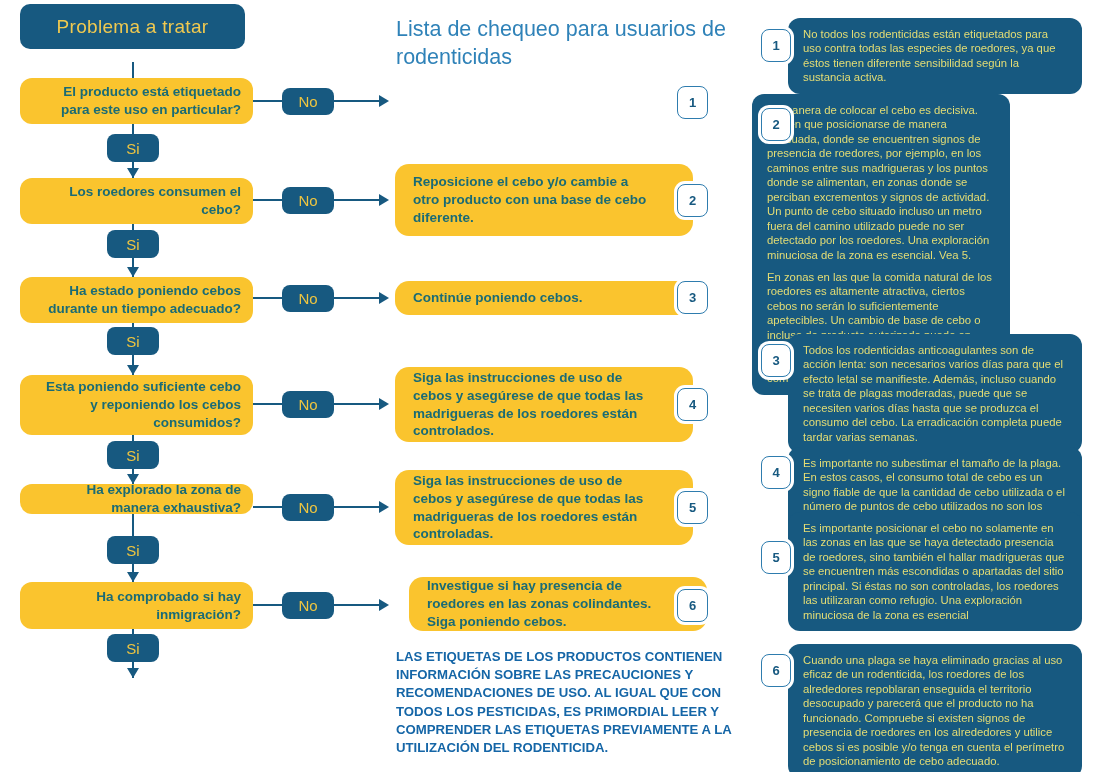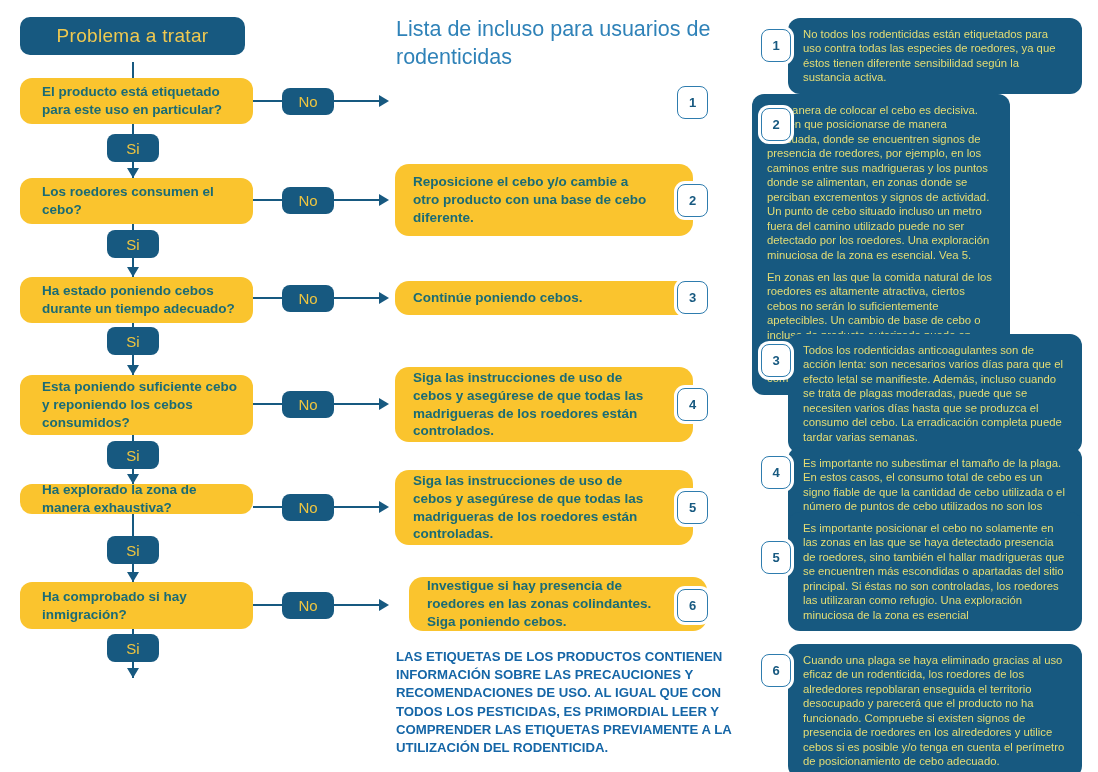--- a/index.html
+++ b/index.html
@@ -12,21 +12,21 @@
   .startbox{
     background:#175980;border-radius:10px;color:#F0C94F;
     display:flex;align-items:center;justify-content:center;
     font-size:19px;letter-spacing:.3px;
   }
   .qbox,.abox{
     background:#FAC42E;border-radius:12px;color:#1A6B75;
     font-weight:bold;font-size:13.5px;line-height:1.32;
     display:flex;align-items:center;
   }
-  .qbox{padding:6px 12px 6px 22px;}
+  .qbox{padding:6px 12px 6px 22px;text-align:right;}
   .abox{border-radius:14px;padding:6px 42px 6px 18px;}
   .tag{
     background:#175980;border-radius:8px;color:#EFC53F;
     display:flex;align-items:center;justify-content:center;
     font-size:15px;z-index:3;
   }
   
   .vline{width:2px;background:#175980;z-index:0;}
   .hline{height:2px;background:#175980;z-index:0;}
   .arr-down{width:0;height:0;border-left:6px solid transparent;border-right:6px solid transparent;border-top:10px solid #175980;z-index:1;}
@@ -55,21 +55,21 @@
 
   <div class="abs vline" style="left:132px;top:62px;height:616px"></div>
 
   <div class="abs arr-down" style="left:127px;top:168px"></div>
   <div class="abs arr-down" style="left:127px;top:267px"></div>
   <div class="abs arr-down" style="left:127px;top:365px"></div>
   <div class="abs arr-down" style="left:127px;top:474px"></div>
   <div class="abs arr-down" style="left:127px;top:572px"></div>
   <div class="abs arr-down" style="left:127px;top:668px"></div>
 
-  <div class="abs startbox" style="left:20px;top:17px;width:225px;height:38px">
+  <div class="abs startbox" style="left:20px;top:4px;width:225px;height:45px">
     <span>Problema a tratar</span>
   </div>
 
   <div class="abs qbox" style="left:20px;top:78px;width:233px;height:46px;z-index:2">
     <span>El producto está etiquetado para este uso en particular?</span>
   </div>
   <div class="abs qbox" style="left:20px;top:178px;width:233px;height:46px;z-index:2">
     <span>Los roedores consumen el cebo?</span>
   </div>
   <div class="abs qbox" style="left:20px;top:375px;width:233px;height:60px;z-index:2">
@@ -133,21 +133,21 @@
   <div class="abs tag" style="left:282px;top:494px;width:52px;height:27px">
       <span>No</span>
     </div>
 
   <div class="abs hline" style="left:253px;top:604px;width:128px"></div>
   <div class="abs arr-right" style="left:379px;top:599px"></div>
   <div class="abs tag" style="left:282px;top:592px;width:52px;height:27px">
       <span>No</span>
     </div>
 
-  <div class="abs title" style="left:396px;top:16px;width:345px">Lista de incluso para usuarios de rodenticidas</div>
+  <div class="abs title" style="left:396px;top:16px;width:345px">Lista de chequeo para usuarios de rodenticidas</div>
 
   <div class="abs badge" style="left:677px;top:86px;width:31px;height:33px">
       <span>1</span>
     </div>
 
   <div class="abs abox" style="left:395px;top:164px;width:298px;height:72px">
     <span>Reposicione el cebo y/o cambie a otro producto con una base de cebo diferente.</span>
   </div>
   <div class="abs badge" style="left:677px;top:184px;width:31px;height:33px">
       <span>2</span>

